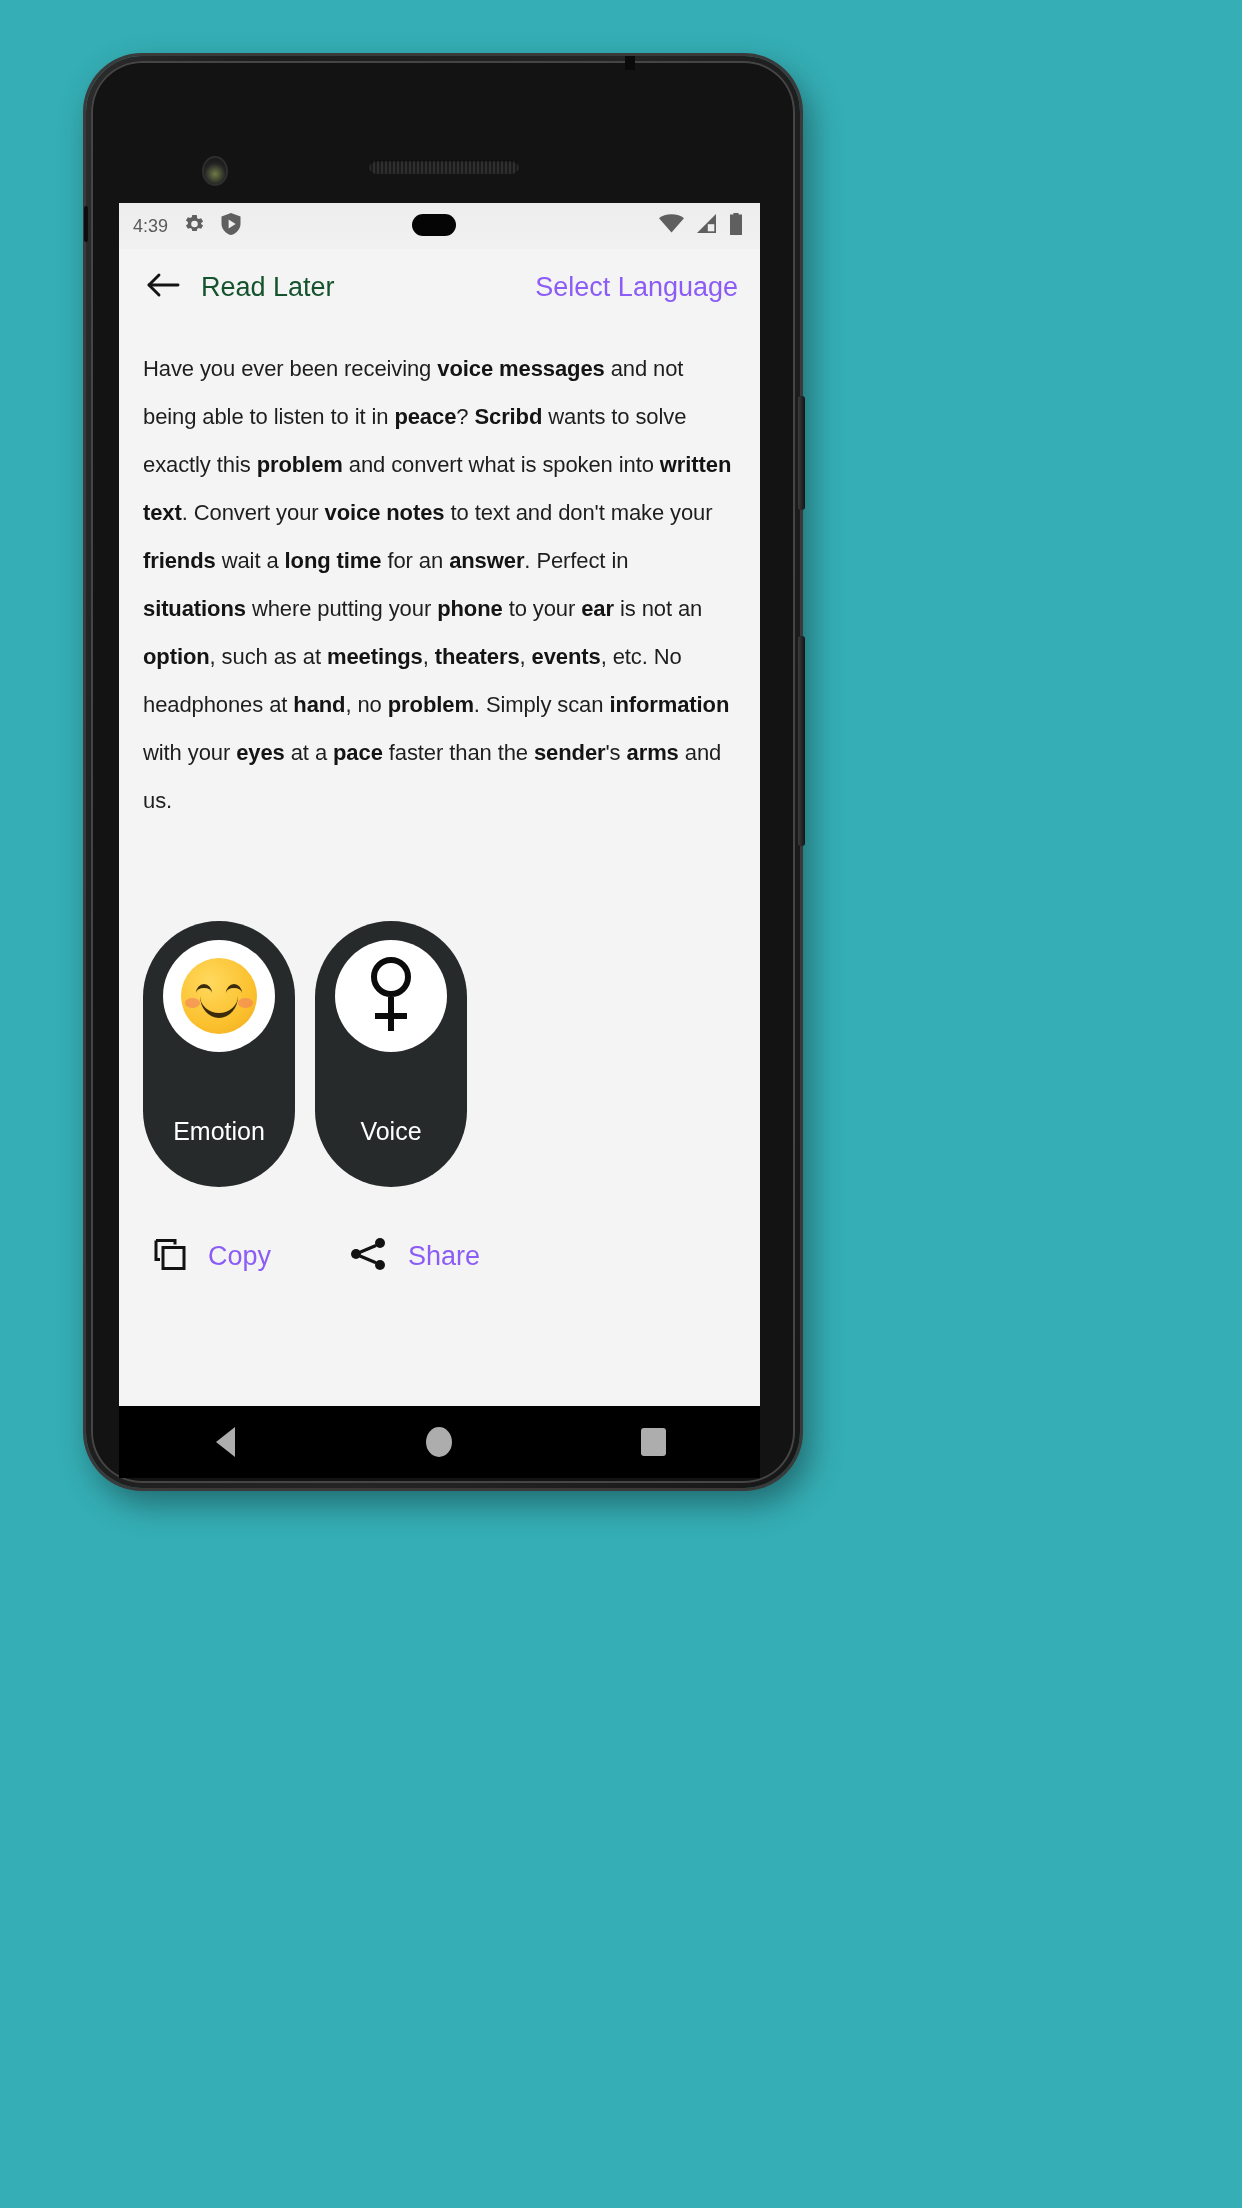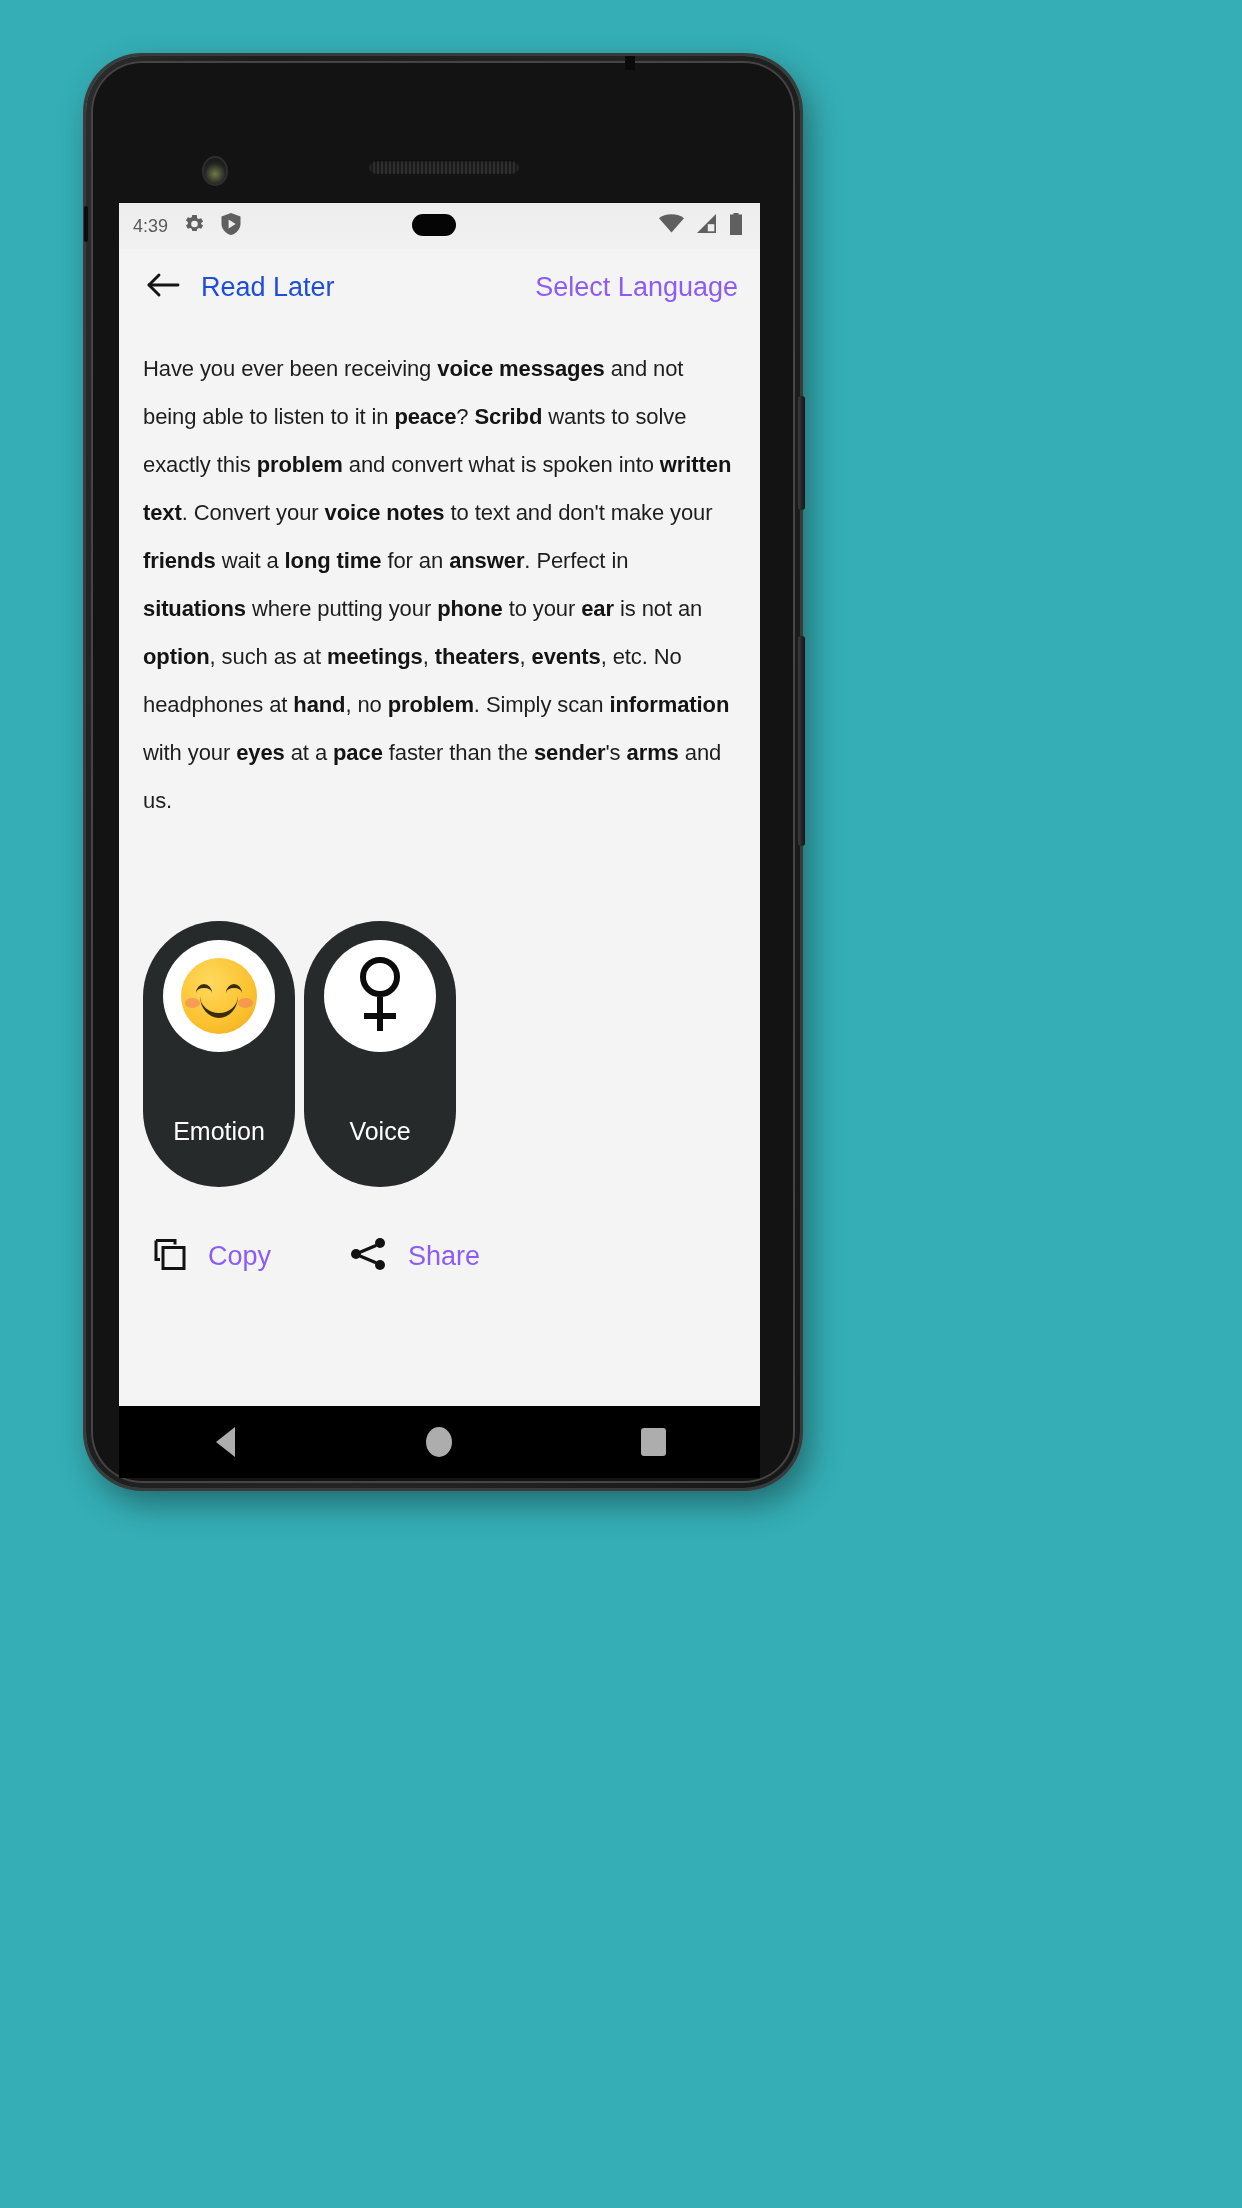--- a/index.html
+++ b/index.html
@@ -135,21 +135,21 @@
     align-items: center;
     padding: 0 20px 0 22px;
   }
   #back-arrow-btn {
     width: 44px; height: 44px;
     display: flex; align-items: center; justify-content: center;
     flex: none;
   }
   #app-bar-title {
     font-size: 27px;
-    color: #1d4ed8;
+    color: #14532d;
     margin-left: 16px;
   }
   #select-language-btn {
     margin-left: auto;
     font-size: 27px;
     color: #8b5cf6;
     padding: 6px 2px;
   }
 
   
@@ -158,21 +158,21 @@
     font-size: 22px;
     line-height: 48px;
     color: #1e1e1e;
     letter-spacing: -0.1px;
   }
   #article-body b { font-weight: 700; color: #141414; }
 
   
   #pill-row {
     display: flex;
-    gap: 9px;
+    gap: 20px;
     padding: 96px 0 0 24px;
   }
   .pill {
     width: 152px;
     height: 266px;
     border-radius: 76px;
     background: #262A2A;
     display: flex;
     flex-direction: column;
     align-items: center;

